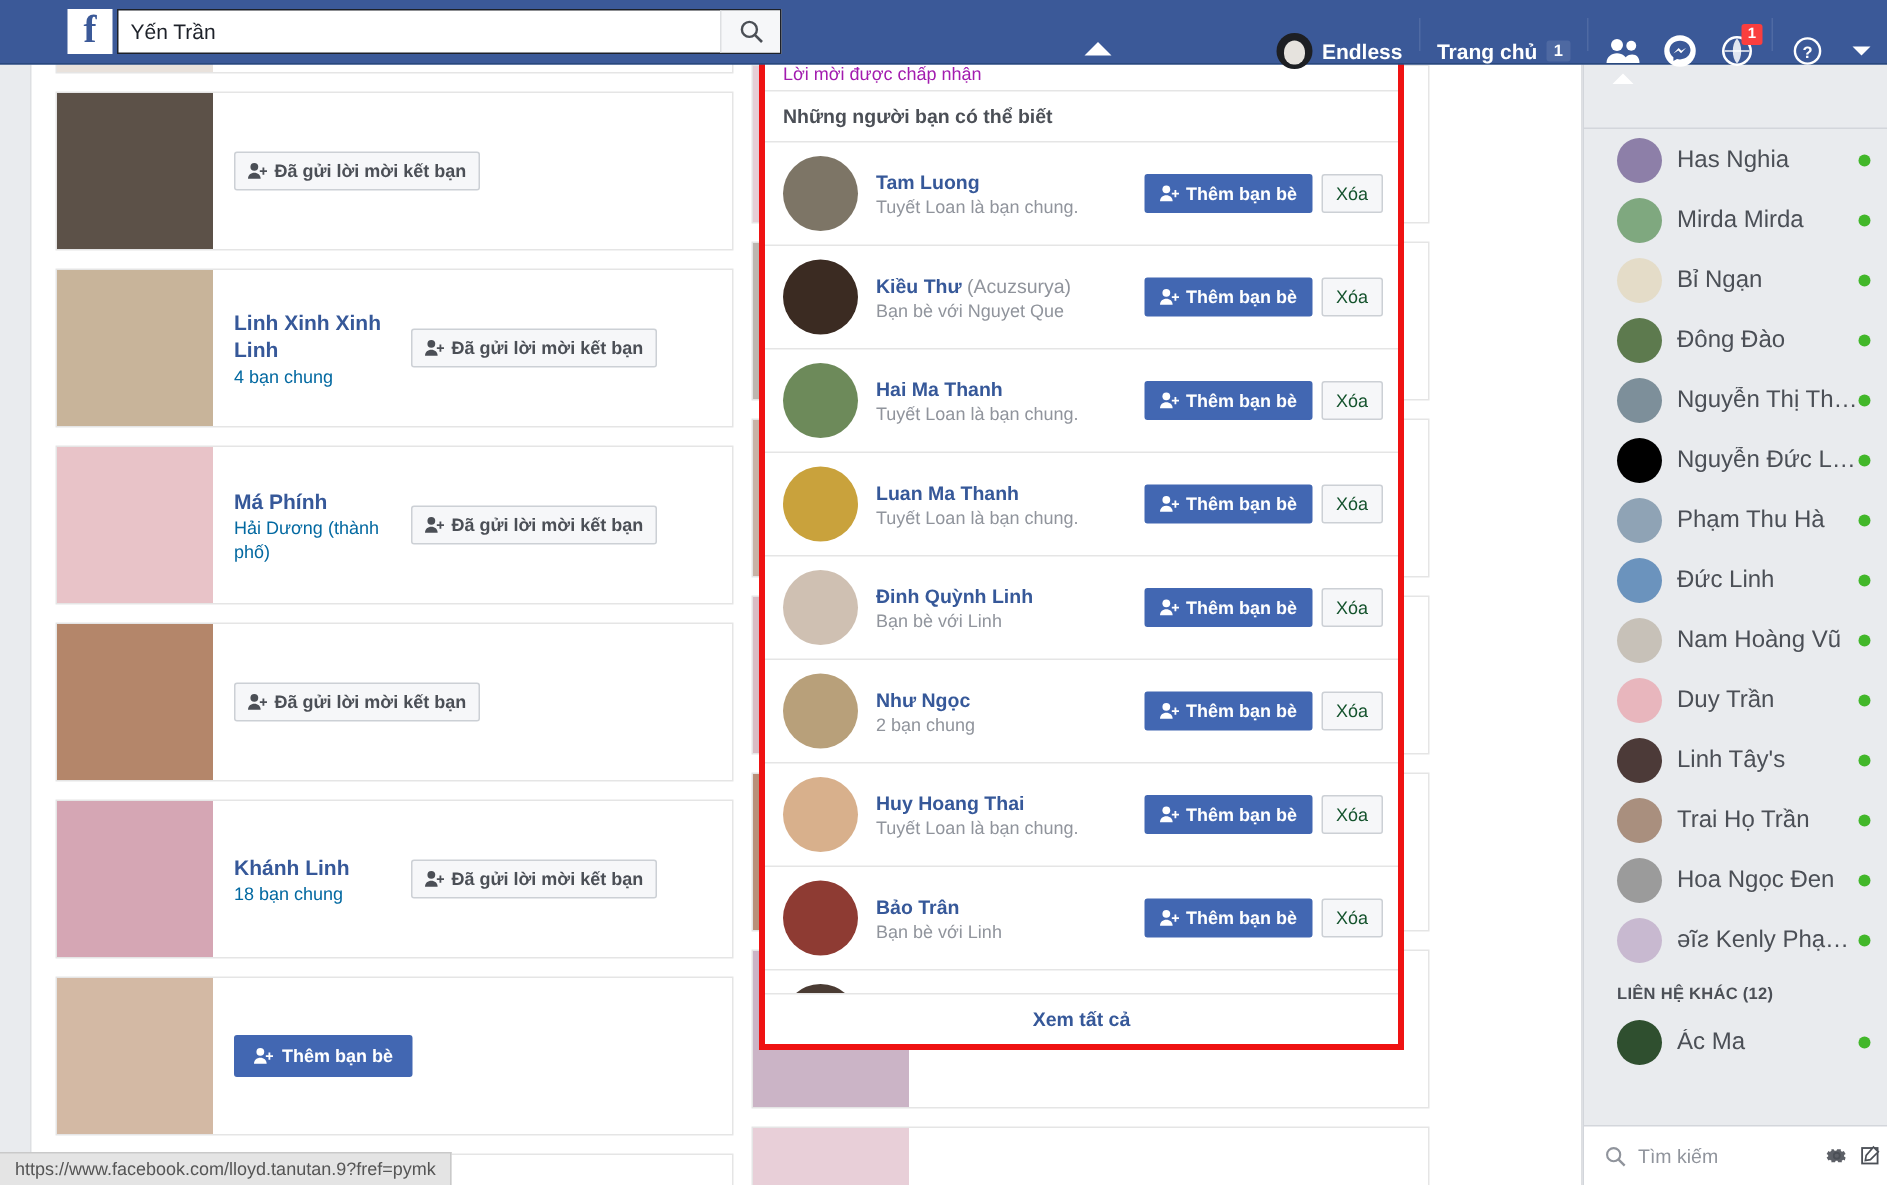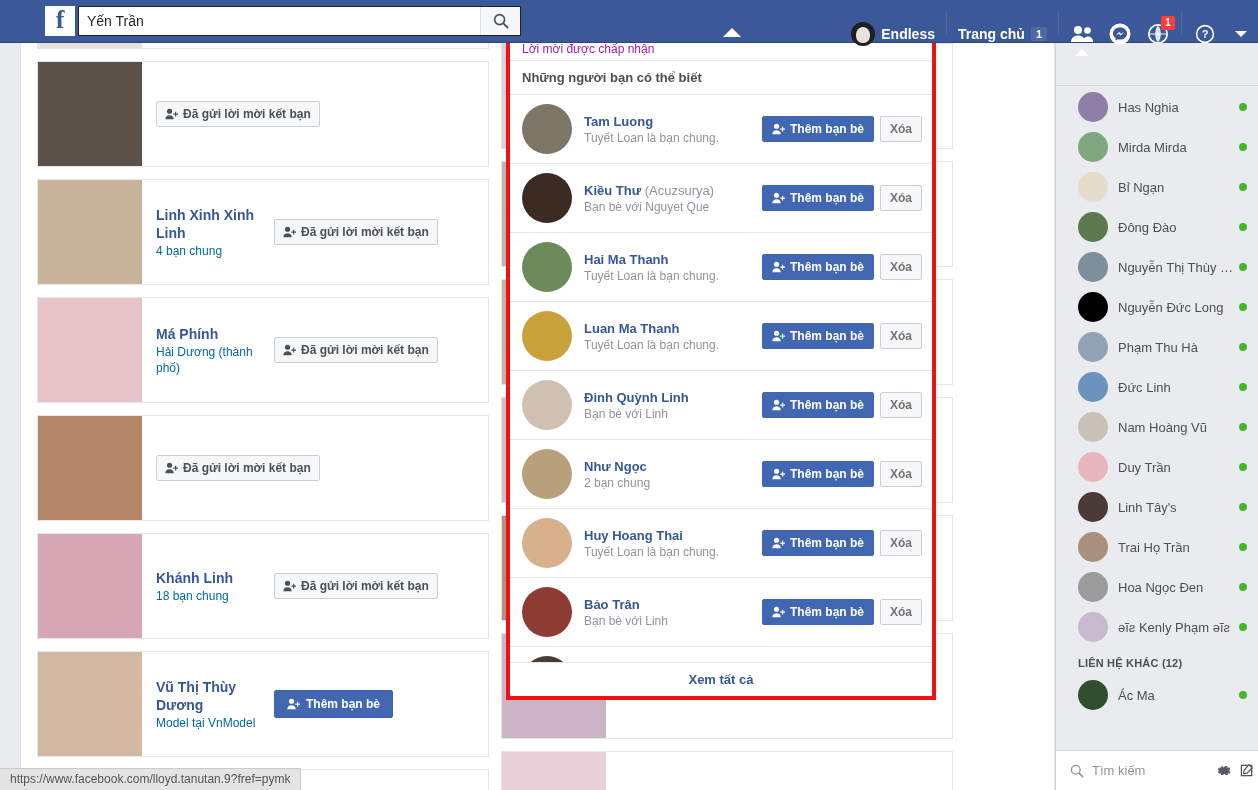--- a/index.html
+++ b/index.html
@@ -229,22 +229,22 @@
   .req-btn-add {
     background: #4267b2; border: 1px solid #4267b2;
     border-radius: 2px; color: #fff;
     font-size: 12px; font-weight: bold;
     padding: 5px 9px; cursor: pointer;
     display: inline-flex; align-items: center; gap: 5px;
     white-space: nowrap;
   }
   .req-btn-del {
     background: #f6f7f9; border: 1px solid #ccd0d5;
-    border-radius: 2px; color: #737373;
-    font-size: 12px; font-weight: bold;
+    border-radius: 2px; color: #14532d;
+    font-size: 12px; font-weight: normal;
     padding: 5px 9px; cursor: pointer;
     white-space: nowrap;
   }
   .req-footer {
     height: 34px; line-height: 33px;
     text-align: center;
     font-size: 13px; font-weight: bold;
     color: #365899;
     background: #ffffff;
     border-top: 1px solid #e5e5e5;
@@ -281,21 +281,21 @@
     display: flex; align-items: center;
     height: 40px; padding: 0 12px 0 22px;
     cursor: pointer; position: relative;
   }
   .chat-av {
     width: 30px; height: 30px; border-radius: 50%;
     flex: 0 0 30px; margin-right: 10px;
     background-size: cover; background-position: center;
   }
   .chat-name {
-    flex: 1; font-size: 13px; color: #4b4f56;
+    flex: 1; font-size: 16px; color: #4b4f56;
     white-space: nowrap; overflow: hidden; text-overflow: ellipsis;
   }
   .online-dot {
     width: 8px; height: 8px; border-radius: 50%;
     background: #42b72a; flex: 0 0 8px;
   }
   .chat-group-title {
     padding: 10px 12px 6px 22px;
     font-size: 11px; font-weight: bold;
     color: #4b4f56; letter-spacing: .2px;
@@ -489,24 +489,20 @@
                 <path d="M0.4 13.4c0-3 2.4-4.9 5.2-4.9s5.2 1.9 5.2 4.9z" fill="#4b4f56"></path>
                 <path d="M12.3 4.2h1.5v2.2H16v1.5h-2.2v2.2h-1.5V7.9H10.1V6.4h2.2z" fill="#4b4f56"></path>
               </svg>
               <span>Đã gửi lời mời kết bạn</span>
             </button>
           </div>
         </div>
         <div class="pymk-card">
           <div class="pymk-photo" style="background:#d3b9a4"></div>
           <div class="pymk-body">
-            <div class="pymk-text">
-              <div class="pymk-name">Vũ Thị Thùy Dương</div>
-              <div class="pymk-sub">Model tại VnModel</div>
-            </div>
             <button class="btn-blue">
               <svg width="13" height="12" viewBox="0 0 16 14">
                 <circle cx="5.6" cy="3.6" r="3.2" fill="#ffffff"></circle>
                 <path d="M0.4 13.4c0-3 2.4-4.9 5.2-4.9s5.2 1.9 5.2 4.9z" fill="#ffffff"></path>
                 <path d="M12.3 4.2h1.5v2.2H16v1.5h-2.2v2.2h-1.5V7.9H10.1V6.4h2.2z" fill="#ffffff"></path>
               </svg>
               <span>Thêm bạn bè</span>
             </button>
           </div>
         </div>

